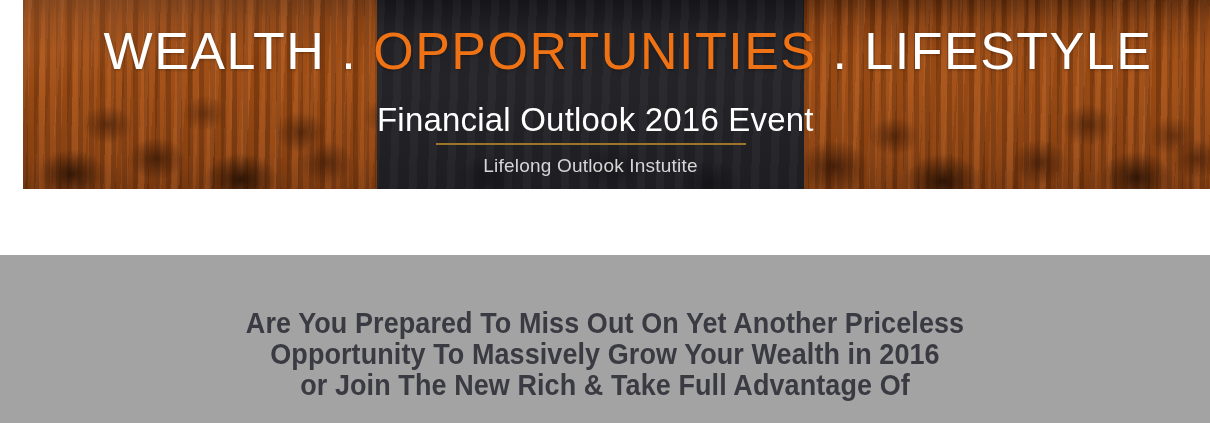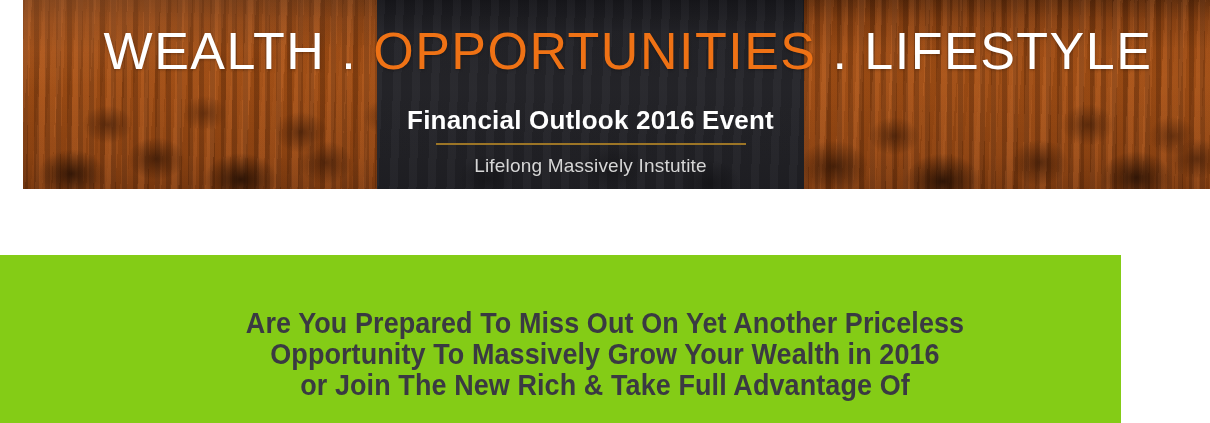--- a/index.html
+++ b/index.html
@@ -140,22 +140,22 @@
   .headline .sep { color:#ffffff; }
 
   
   .event-block {
     position:absolute;
     left:354px; top:104px;
     width:427px;
     text-align:center;
   }
   .event-title {
-    font-size:26px;
-    font-weight:700;
+    font-size:33px;
+    font-weight:400;
     letter-spacing:.2px;
     color:#ffffff;
     line-height:32px;
     white-space:nowrap;
   }
   .event-divider {
     width:310px;
     height:2px;
     margin:7px auto 9px;
     background:#9c7526;
@@ -167,23 +167,23 @@
     letter-spacing:.2px;
     color:#d6d6d6;
     line-height:24px;
     white-space:nowrap;
   }
 
   
   .body-section {
     position:absolute;
     left:0; top:255px;
-    width:1121px;
+    width:1210px;
     height:168px;
-    background:#84cc16;
+    background:#a3a3a3;
     overflow:hidden;
   }
   .body-headline {
     position:absolute;
     left:0; top:53px;
     width:1210px;
     text-align:center;
     color:#3a3a42;
     font-family:"Liberation Sans Narrow","Liberation Sans", sans-serif;
     font-size:29px;
@@ -204,21 +204,21 @@
 
     <div class="hero-photo"></div>
     <div class="hero-tint"></div>
     <div class="hero-center"></div>
 
     <div class="headline"><span>WEALTH</span><span class="sep"> . </span><span class="accent">OPPORTUNITIES</span><span class="sep"> . </span><span>LIFESTYLE</span></div>
 
     <div class="event-block">
       <div class="event-title">Financial Outlook 2016 Event</div>
       <div class="event-divider"></div>
-      <div class="event-venue">Lifelong Massively Instutite</div>
+      <div class="event-venue">Lifelong Outlook Instutite</div>
     </div>
 
   </div>
 
   <div class="body-section">
     <div class="body-headline">
       <span class="ln">Are You Prepared To Miss Out On Yet Another Priceless</span>
       <span class="ln">Opportunity To Massively Grow Your Wealth in 2016</span>
       <span class="ln">or Join The New Rich &amp; Take Full Advantage Of</span>
     </div>

